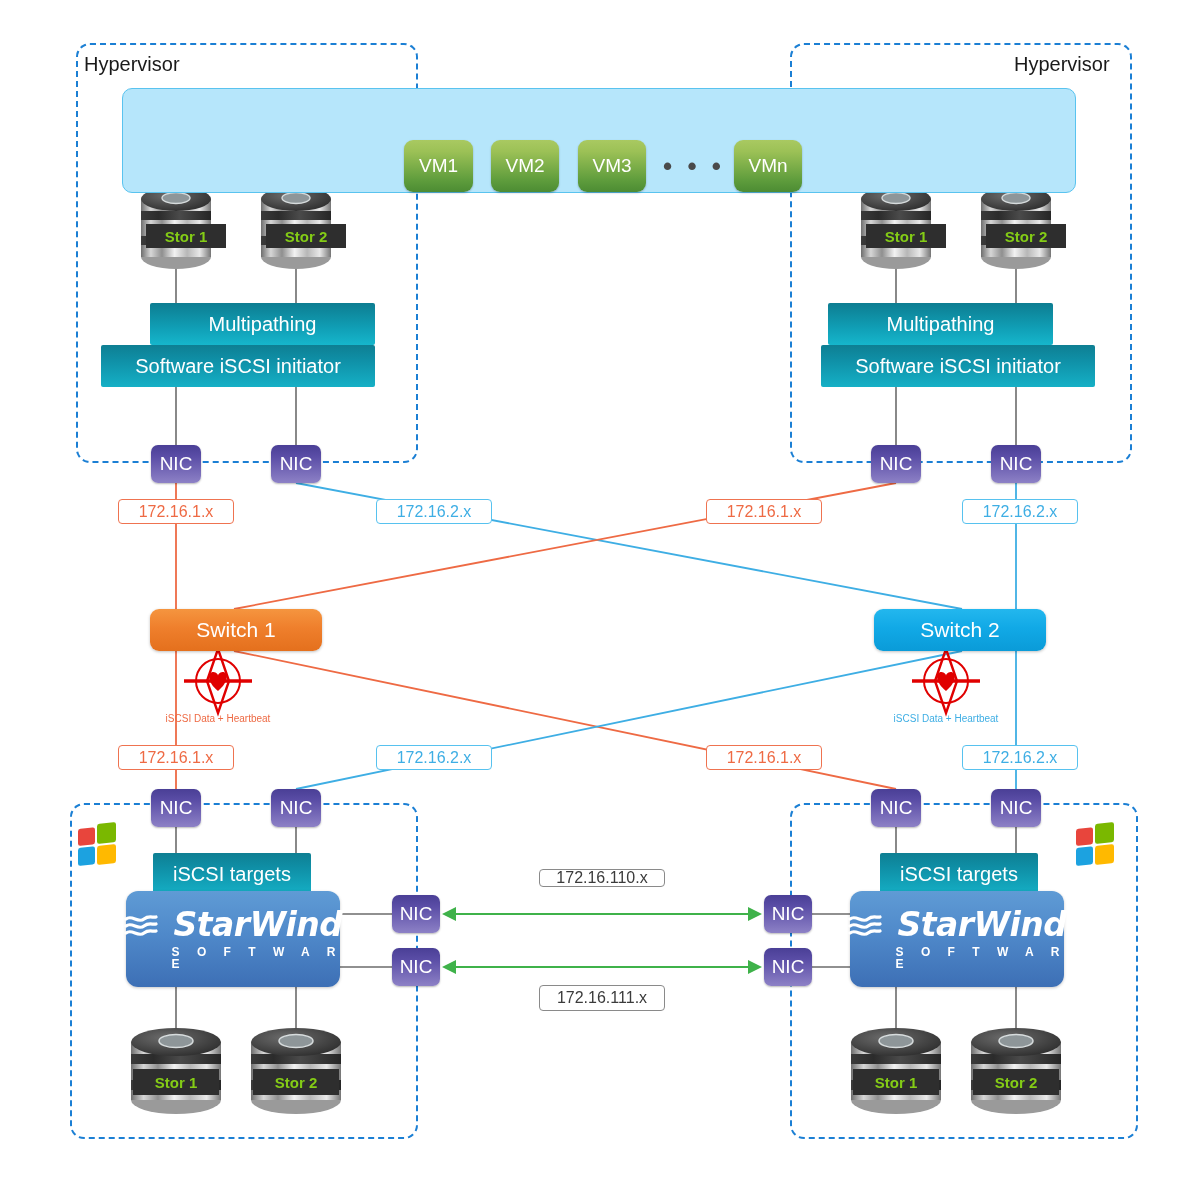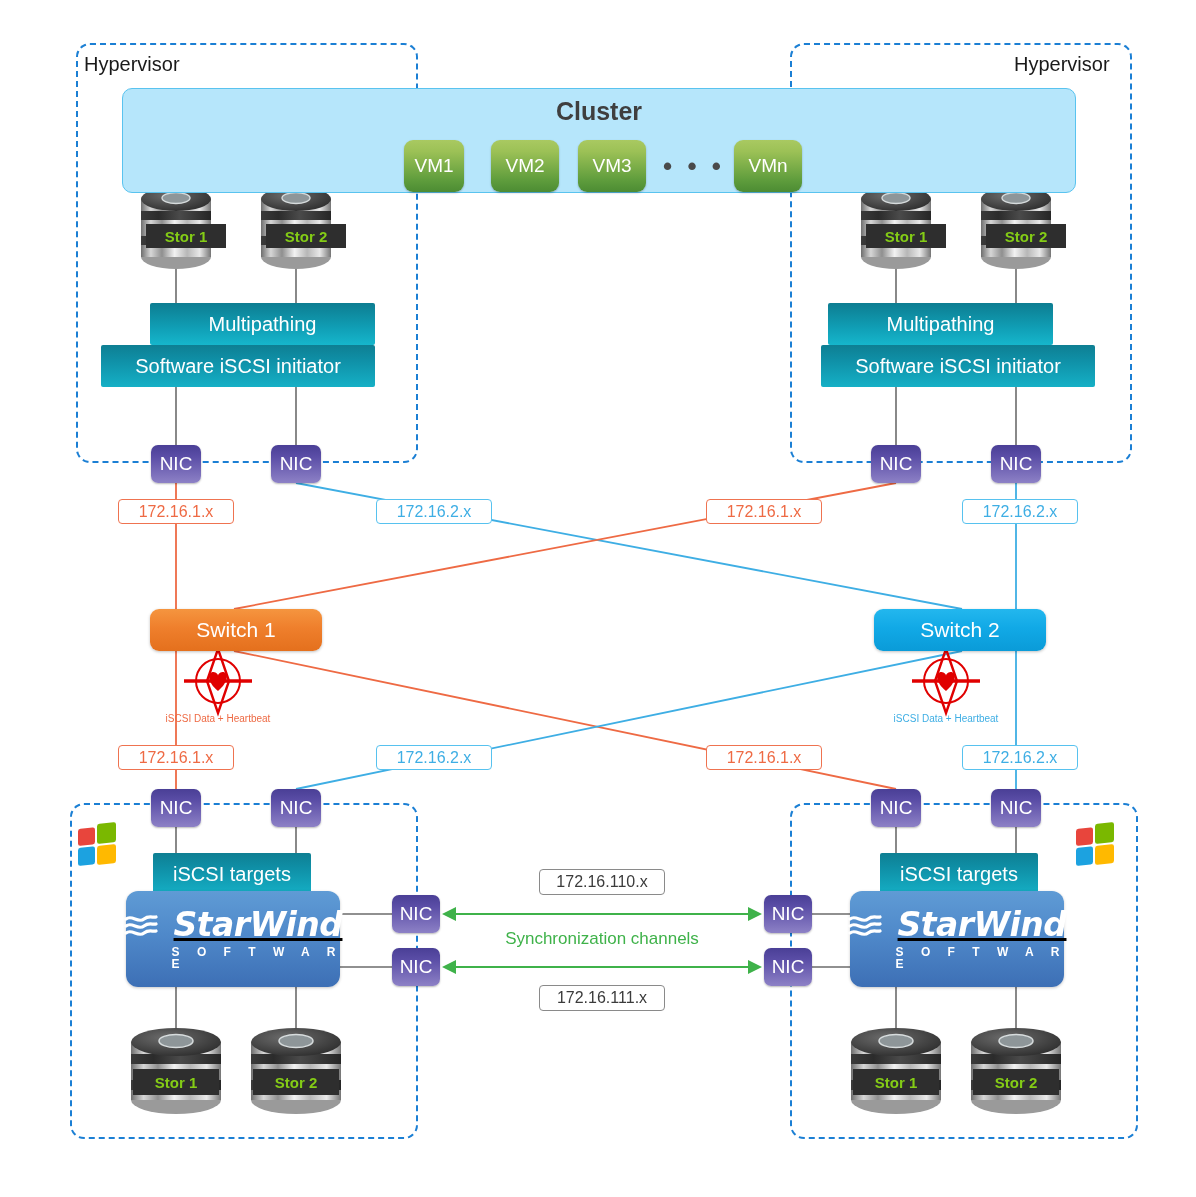--- a/index.html
+++ b/index.html
@@ -52,21 +52,21 @@
   .hb-label{font-size:10px;white-space:nowrap;}
   .hb-label.red{color:#ee6a44;}
   .hb-label.blue{color:#3eaee4;}
   .sync-label{font-size:17px;color:#3fb24a;white-space:nowrap;text-align:center;}
 
   
   .sw-box{background:linear-gradient(to bottom,#5f9bd5 0%,#4f89ca 45%,#3d6fb5 100%);
       border-radius:12px;display:flex;align-items:center;justify-content:center;
       box-shadow:0 1px 3px rgba(0,0,0,.22);}
   .sw-logo{display:flex;flex-direction:column;align-items:center;line-height:1;}
-  .sw-line1{display:flex;align-items:center;gap:16px;text-decoration:underline;}
+  .sw-line1{display:flex;align-items:center;gap:16px;}
   .sw-name{font-family:"DejaVu Sans",sans-serif;font-size:33px;font-weight:bold;
       font-style:italic;color:#fff;letter-spacing:-0.5px;}
   .sw-sub{font-size:12px;font-weight:bold;color:#fff;letter-spacing:7px;
       margin-top:5px;margin-left:48px;}
   .stor-cap{font-size:15px;color:#84cc16;font-weight:bold;}
 </style>
 </head>
 <body>
 
 <div id="stage">
@@ -260,23 +260,22 @@
   <div class="abs host-frame" style="left:76px;top:32px;width:342px;height:420px;"></div>
   <div class="abs host-label" style="left:84px;top:42px;">Hypervisor</div>
 
   <div class="abs host-frame" style="left:790px;top:32px;width:342px;height:420px;"></div>
   <div class="abs host-label" style="left:1014px;top:42px;">Hypervisor</div>
 
   <div class="abs host-frame" style="left:70px;top:792px;width:348px;height:336px;"></div>
   <div class="abs host-frame" style="left:790px;top:792px;width:348px;height:336px;"></div>
 
   <div class="abs cluster-panel" style="left:122px;top:77px;width:954px;height:105px;"></div>
-  <div class="abs cluster-title" style="left:122px;top:86px;width:954px;">Cluster</div>
-
-  <div class="abs vm" style="left:404px;top:129px;width:60px;height:52px;">VM1</div>
+
+  <div class="abs vm" style="left:404px;top:129px;width:69px;height:52px;">VM1</div>
   <div class="abs vm" style="left:491px;top:129px;width:68px;height:52px;">VM2</div>
   <div class="abs vm" style="left:578px;top:129px;width:68px;height:52px;">VM3</div>
   <div class="abs vm-dots" style="left:662px;top:129px;width:64px;height:52px;">• • •</div>
   <div class="abs vm" style="left:734px;top:129px;width:68px;height:52px;">VMn</div>
 
   <div class="abs" style="left:146px;top:213px;width:80px;height:24px;background:#2e2e2e;display:flex;align-items:center;justify-content:center;">
     <span class="stor-cap">Stor 1</span>
   </div>
   <div class="abs" style="left:266px;top:213px;width:80px;height:24px;background:#2e2e2e;display:flex;align-items:center;justify-content:center;">
     <span class="stor-cap">Stor 2</span>
@@ -349,22 +348,21 @@
       </div>
       <div class="sw-sub">S O F T W A R E</div>
     </div>
   </div>
 
   <div class="abs nic" style="left:392px;top:884px;width:48px;height:38px;">NIC</div>
   <div class="abs nic" style="left:392px;top:937px;width:48px;height:38px;">NIC</div>
   <div class="abs nic" style="left:764px;top:884px;width:48px;height:38px;">NIC</div>
   <div class="abs nic" style="left:764px;top:937px;width:48px;height:38px;">NIC</div>
 
-  <div class="abs ip grey" style="left:539px;top:858px;width:126px;height:26px;">172.16.110.x</div>
-  <div class="abs sync-label" style="left:452px;top:918px;width:300px;">Synchronization channels</div>
+  <div class="abs ip grey" style="left:539px;top:858px;width:126px;height:18px;">172.16.110.x</div>
   <div class="abs ip grey" style="left:539px;top:974px;width:126px;height:26px;">172.16.111.x</div>
 
   <div class="abs" style="left:133px;top:1058px;width:86px;height:26px;background:#2e2e2e;display:flex;align-items:center;justify-content:center;">
     <span class="stor-cap">Stor 1</span>
   </div>
   <div class="abs" style="left:253px;top:1058px;width:86px;height:26px;background:#2e2e2e;display:flex;align-items:center;justify-content:center;">
     <span class="stor-cap">Stor 2</span>
   </div>
   <div class="abs" style="left:853px;top:1058px;width:86px;height:26px;background:#2e2e2e;display:flex;align-items:center;justify-content:center;">
     <span class="stor-cap">Stor 1</span>

